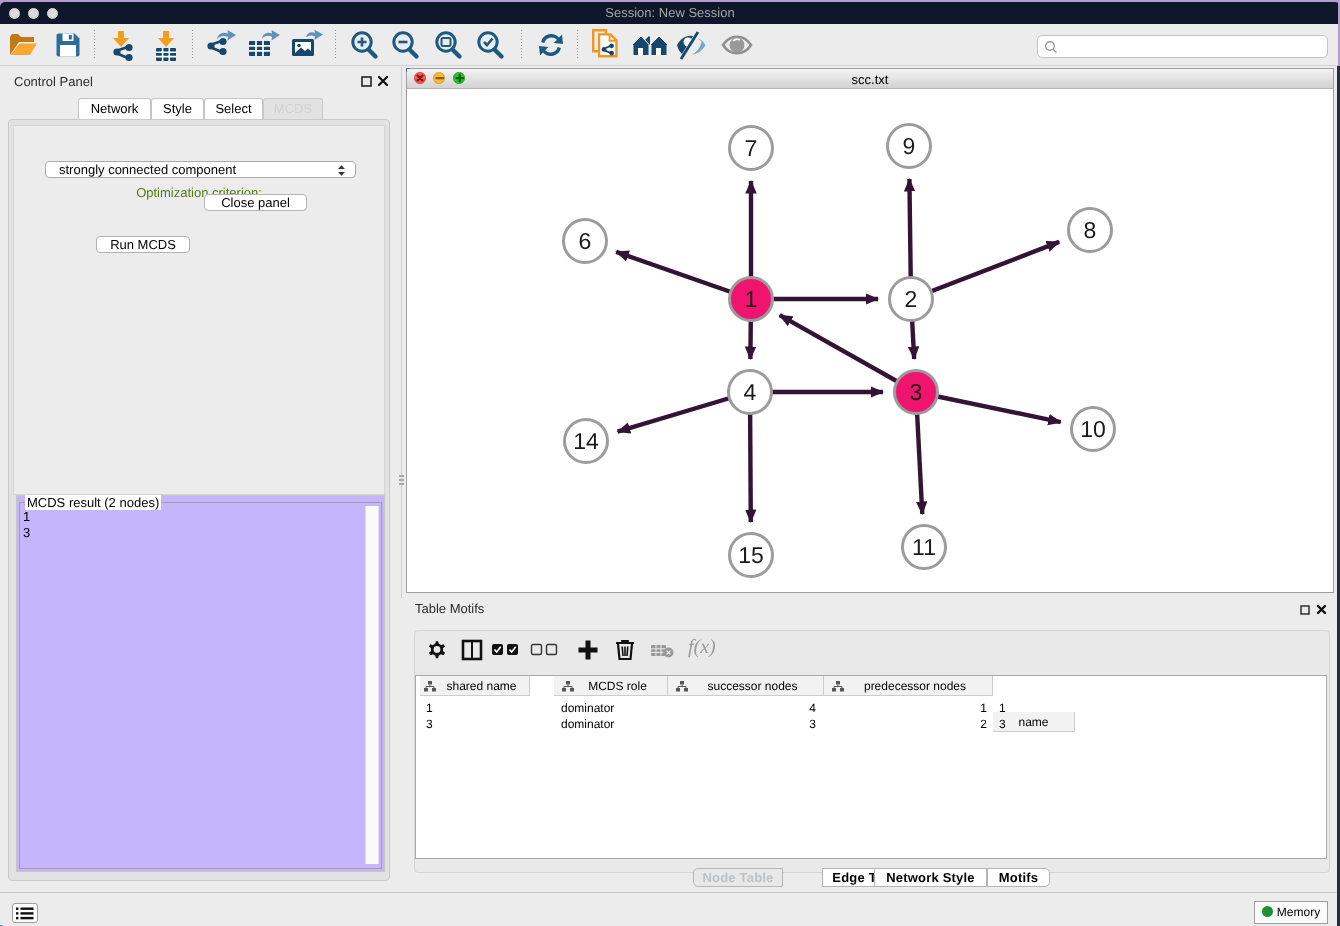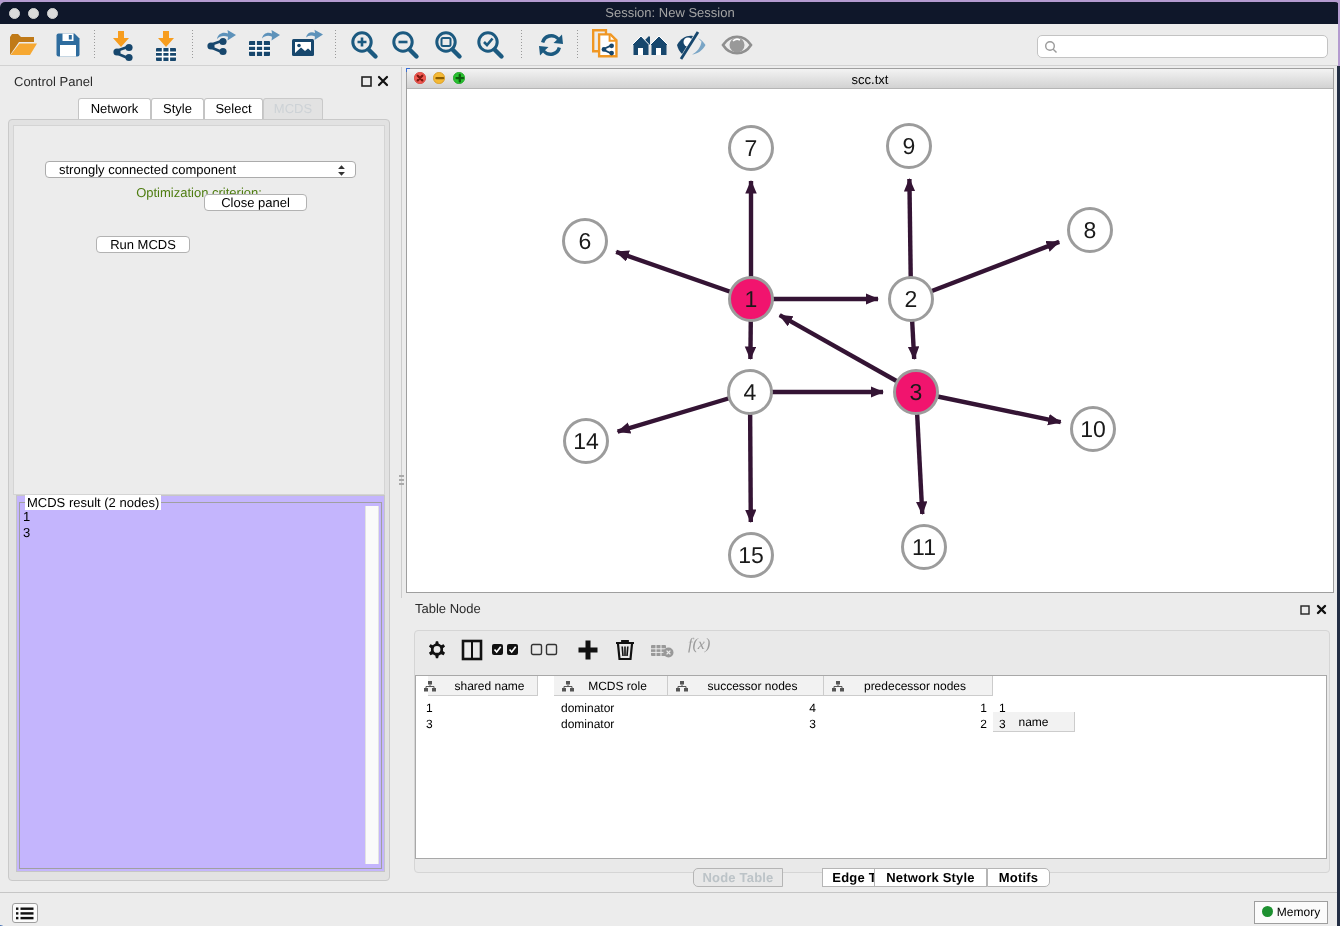--- a/index.html
+++ b/index.html
@@ -270,21 +270,21 @@
         <text x="343" y="311">4</text>
         <text x="509" y="311">3</text>
         <text x="179" y="360">14</text>
         <text x="686" y="348">10</text>
         <text x="344" y="474">15</text>
         <text x="517" y="466">11</text>
       </g>
     </svg>
   </div>
   <div class="tablep">
-    <div class="tp-h">Table Node</div>
+    <div class="tp-h">Table Motifs</div>
     <div id="tp-btns">
       <svg width="10" height="10" viewBox="0 0 10 10" style="position:absolute; left:907px; top:7px;">
           <rect x="1" y="1" width="8" height="8" fill="none" stroke="#222" stroke-width="1.4"></rect>
         </svg>
       <svg width="11" height="11" viewBox="0 0 11 11" style="position:absolute; left:923px; top:6px;">
           <path d="M2 2 L9 9 M9 2 L2 9" stroke="#111" stroke-width="2.4" stroke-linecap="round"></path>
         </svg>
     </div>
     <div style="position:absolute; left:21px; top:32px; width:916px; height:243px; background:#e9e9e9; border:1px solid #d5d5d5; border-radius:4px;"></div>
     <div id="tp-toolbar">
@@ -315,24 +315,24 @@
         <path d="M7.2 8.5 L8 18 M10 8.5 V18 M12.8 8.5 L12 18" stroke="#111" stroke-width="1.6"></path>
       </svg>
       <svg width="24" height="16" viewBox="0 0 24 16" style="position:absolute; left:257px; top:44px;">
         <rect x="1" y="3" width="15" height="11" rx="1" fill="#999"></rect>
         <g stroke="#ececec" stroke-width="1">
             <path d="M1 6.8 H16 M1 10.4 H16 M6 3 V14 M11 3 V14"></path>
           </g>
         <circle cx="18.5" cy="10.5" r="5" fill="#999"></circle>
         <path d="M16.6 8.6 L20.4 12.4 M20.4 8.6 L16.6 12.4" stroke="#ececec" stroke-width="1.3"></path>
       </svg>
-      <div style="position:absolute; left:295px; top:38px; font-family:'Liberation Serif', serif; font-style:italic; font-size:16px; color:#9b9b9b;">f(x)</div>
+      <div style="position:absolute; left:295px; top:38px; font-family:'Liberation Serif', serif; font-style:italic; font-size:20px; color:#9b9b9b;">f(x)</div>
     </div>
     <div class="tbl" id="tbl">
-      <div class="th" style="left:12px; width:110px; padding-left:14px;">shared name</div>
+      <div class="th" style="left:4px; width:110px; padding-left:14px;">shared name</div>
       <div class="th" style="left:138px; width:114px; padding-left:14px;">MCDS role</div>
       <div class="th" style="left:252px; width:156px; padding-left:14px;">successor nodes</div>
       <div class="th" style="left:408px; width:169px; padding-left:14px;">predecessor nodes</div>
       <div class="th" style="left:577px; width:82px;margin-top:36px;">name</div>
       <svg class="shico" width="12" height="11" viewBox="0 0 12 11" style="position:absolute;left:8px;top:5px;">
           <rect x="4" y="0" width="4" height="3.5" fill="#555"></rect>
           <rect x="0" y="7" width="4" height="3.5" fill="#555"></rect>
           <rect x="8" y="7" width="4" height="3.5" fill="#555"></rect>
           <path d="M6 3.5 V5.5 M2 7 V5.5 H10 V7" stroke="#555" fill="none"></path>
         </svg>

